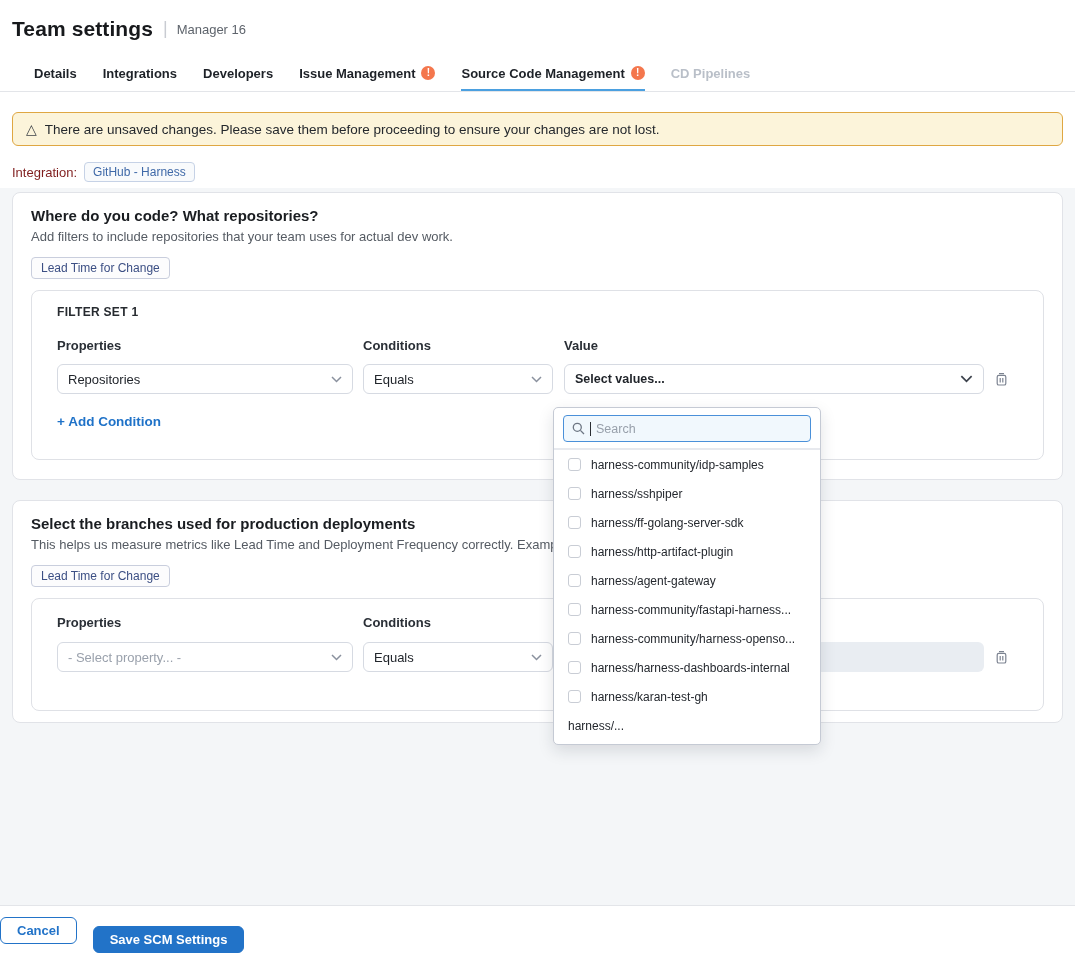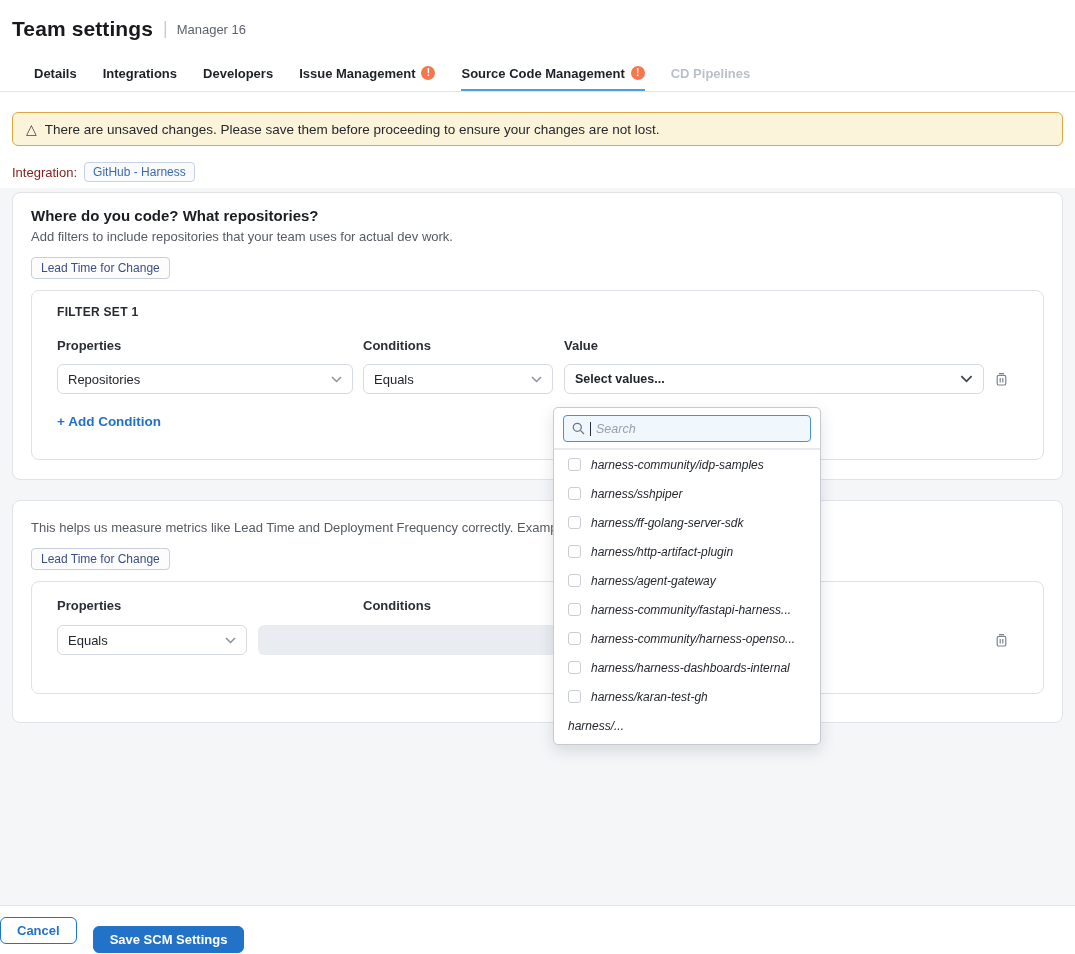--- a/index.html
+++ b/index.html
@@ -54,21 +54,21 @@
   .fb2 .selects-row { margin-top:12px; }
   .select { height:30px; border:1px solid #d6dae2; border-radius:6px; background:#fff; display:flex; align-items:center; justify-content:space-between; padding:0 10px; font-size:13px; color:#22262c; cursor:pointer; }
   .select .sel-text { overflow:hidden; white-space:nowrap; }
   .select .placeholder { color:#9aa1ac; }
   .select.value-select .sel-text { font-weight:700; font-size:12.5px; color:#1f2329; }
   .disabled-input { height:30px; background:#e9edf2; border-radius:6px; }
   .trash-btn { margin-left:auto; width:34px; height:30px; display:flex; align-items:center; justify-content:center; cursor:pointer; background:none; border:none; }
   .add-condition { display:inline-block; margin-top:20px; font-size:13.5px; font-weight:700; color:#1f72c8; cursor:pointer; }
 
   
-  .dd-panel { position:absolute; left:553px; top:407px; width:268px; height:338px; background:#fff; border:1px solid #c5cad4; border-radius:5px; box-shadow:0 6px 16px rgba(20,30,50,.13); overflow:hidden; z-index:10;font-style:italic; }
+  .dd-panel { position:absolute; left:553px; top:407px; width:268px; height:338px; background:#fff; border:1px solid #c5cad4; border-radius:5px; box-shadow:0 6px 16px rgba(20,30,50,.13); overflow:hidden; z-index:10; }
   .dd-search-wrap { padding:7px 9px 6px; }
   .dd-search { height:27px; border:1.5px solid #4a90d9; border-radius:4px; background:#f1f8fd; display:flex; align-items:center; padding:0 8px; gap:5px; }
   .caret { width:1px; height:14px; background:#2a2e33; }
   .dd-search .ph { font-size:12.5px; color:#98a0ab; }
   .dd-divider { border-top:1px solid #e7e9ee; }
   .dd-allvalues { display:flex; align-items:center; gap:10px; padding:6px 10px; height:26px; cursor:pointer; }
   .cb-blue { width:14px; height:14px; border:1.5px solid #2e74c9; border-radius:3px; background:#fff; flex:none; }
   .dd-allvalues .av-label { font-size:12.5px; color:#1f2329; }
   .dd-item { display:flex; align-items:center; gap:10px; height:29px; padding:0 10px 0 14px; font-size:12px; color:#24282e; cursor:pointer; }
   .cb { width:13px; height:13px; border:1px solid #c9cdd5; border-radius:3px; background:#fff; flex:none; }
@@ -162,30 +162,37 @@
             <rect x="3.2" y="4.4" width="8.6" height="9.6" rx="1.6"></rect>
             <path d="M6.2 7 v4.4 M8.8 7 v4.4"></path>
           </svg>
         </button>
       </div>
       <span class="add-condition">+ Add Condition</span>
     </div>
   </div>
 
   <div class="card card2">
+    <h2>Select the branches used for production deployments</h2>
     <div class="card-sub">This helps us measure metrics like Lead Time and Deployment Frequency correctly. Example: r</div>
     <span class="metric-chip">Lead Time for Change</span>
 
     <div class="filter-box fb2">
       <div class="labels-row">
         <span class="col-label col1">Properties</span>
         <span class="col-label col2">Conditions</span>
         <span class="col-label col3"></span>
       </div>
       <div class="selects-row">
+        <div class="select col1">
+          <span class="sel-text placeholder">- Select property... -</span>
+          <svg width="11" height="7" viewBox="0 0 11 7" fill="none" stroke="#8a919e" stroke-width="1.5">
+              <path d="M1 1 L5.5 5.5 L10 1"></path>
+            </svg>
+        </div>
         <div class="select col2">
           <span class="sel-text">Equals</span>
           <svg width="11" height="7" viewBox="0 0 11 7" fill="none" stroke="#8a919e" stroke-width="1.5">
               <path d="M1 1 L5.5 5.5 L10 1"></path>
             </svg>
         </div>
         <div class="disabled-input col3"></div>
         <button class="trash-btn">
           <svg width="15" height="16" viewBox="0 0 15 16" fill="none" stroke="#7c8391" stroke-width="1.2">
             <path d="M5 2.6 h5"></path>

